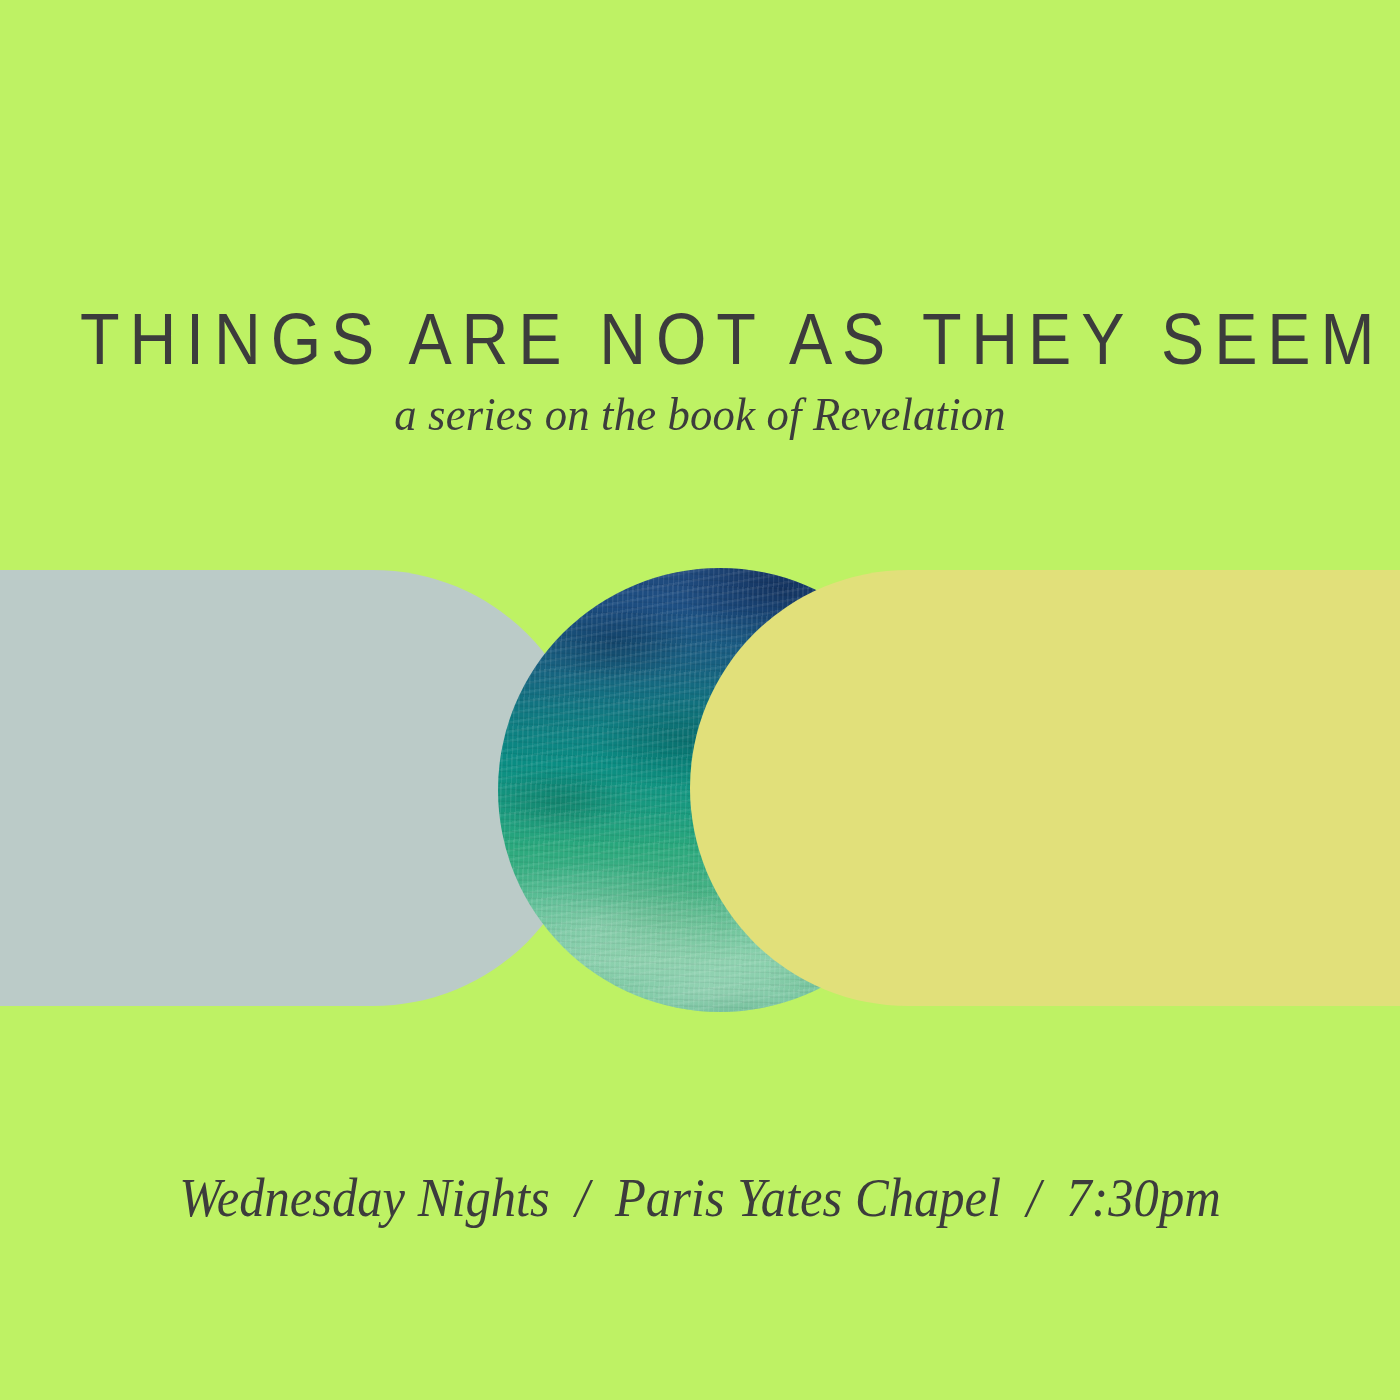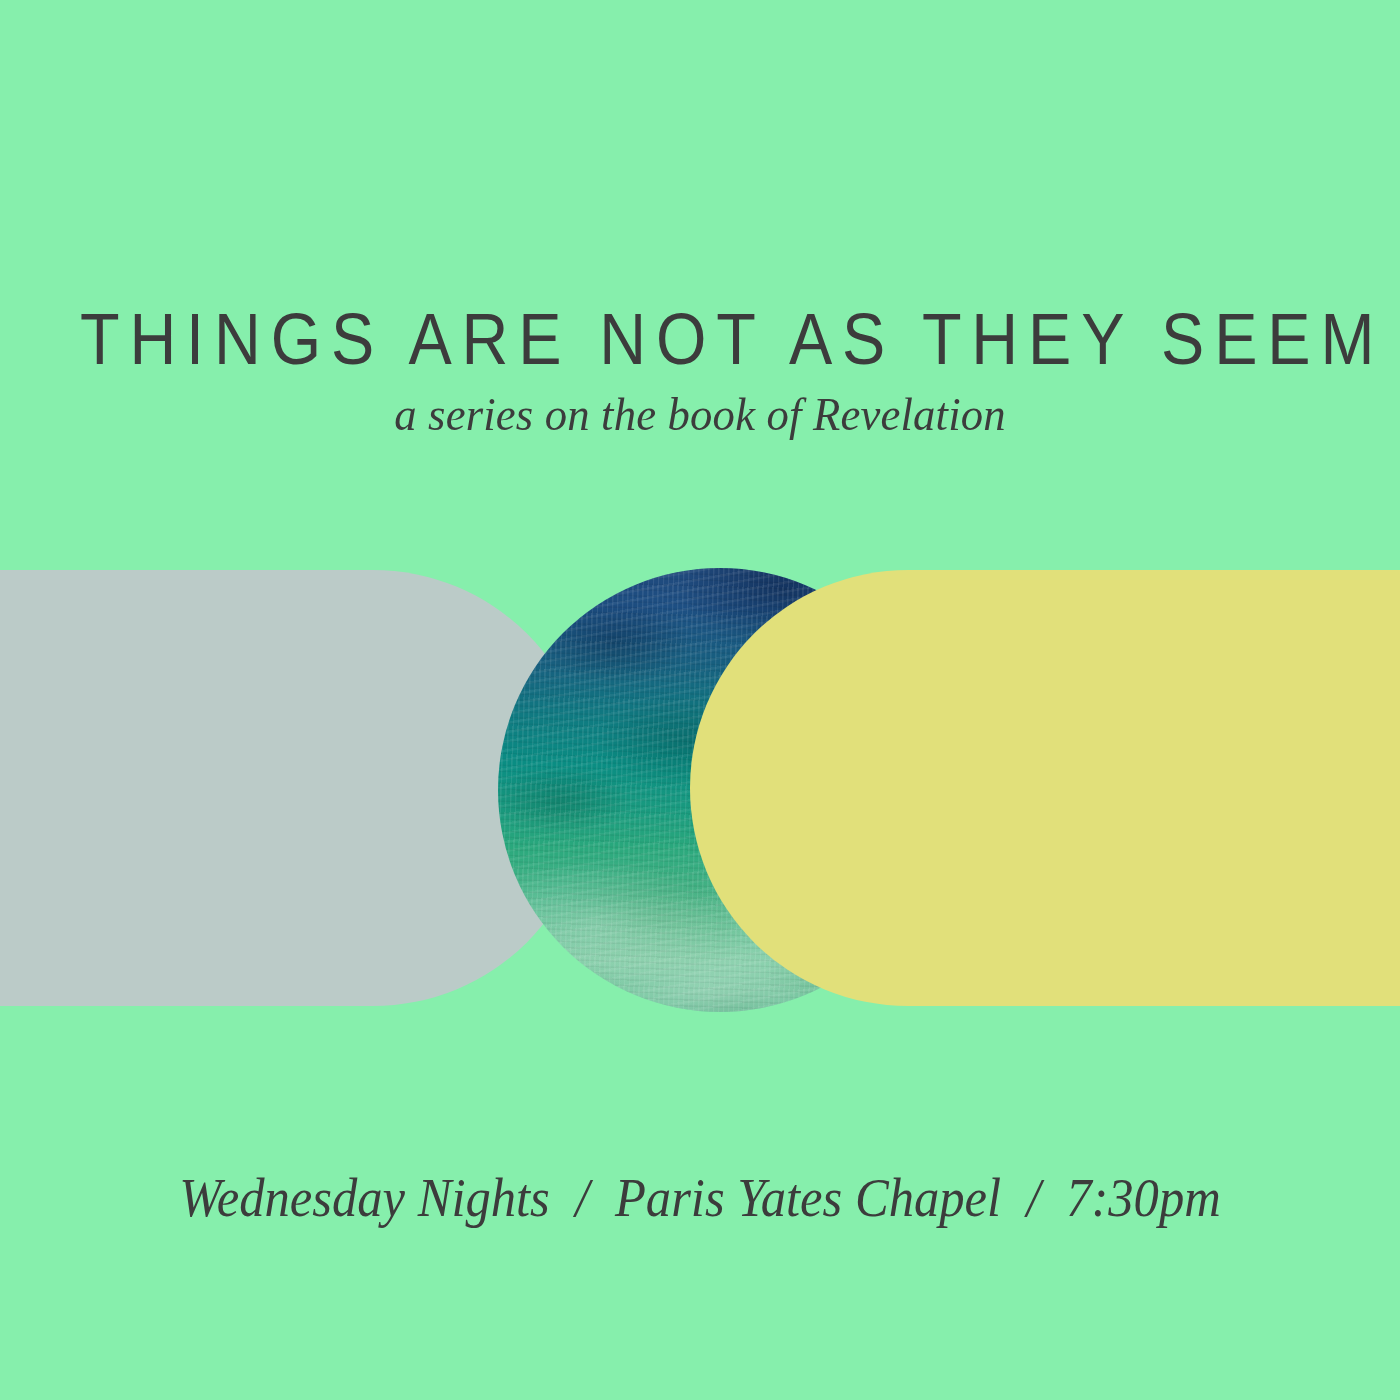--- a/index.html
+++ b/index.html
@@ -8,21 +8,21 @@
     background: #ffffff;
   }
   body {
     font-family: "Liberation Sans", sans-serif;
   }
 
   #poster {
     position: relative;
     width: 1400px;
     height: 1400px;
-    background: #86efac;
+    background: #bef264;
     overflow: hidden;
   }
 
   #title {
     position: absolute;
     left: 0;
     top: 255px;
     width: 1400px;
     text-align: center;
     font-family: "Liberation Sans", "DejaVu Sans", sans-serif;

